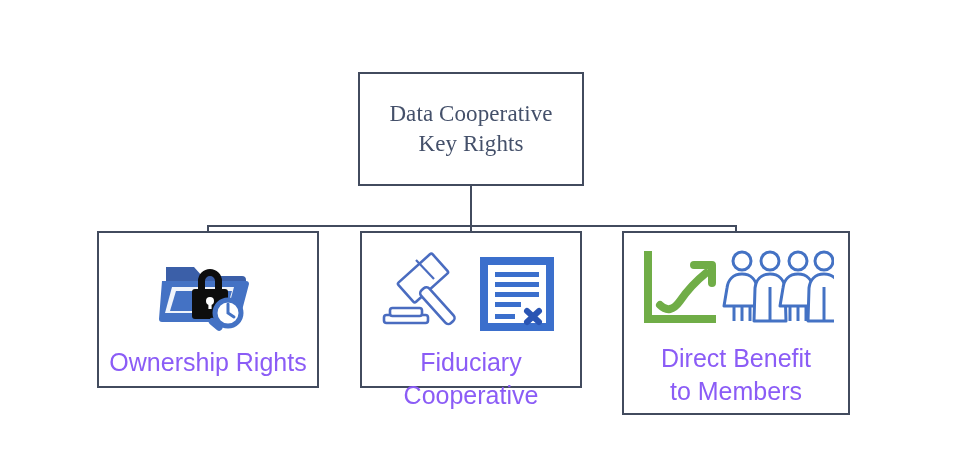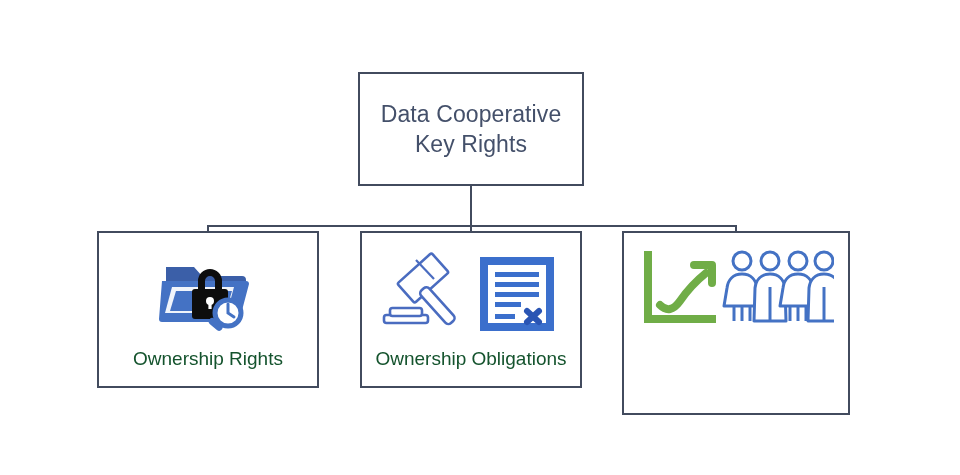--- a/index.html
+++ b/index.html
@@ -34,20 +34,21 @@
     left: 358px;
     top: 72px;
     width: 226px;
     height: 114px;
     border: 2px solid #424b5e;
     background: #ffffff;
     box-sizing: border-box;
     display: flex;
     align-items: center;
     justify-content: center;
+    font-family: Liberation Serif, serif;
   }
   .root-title {
     color: #44506a;
     font-size: 23px;
     line-height: 1.32;
     text-align: center;
     letter-spacing: .1px;
   }
 
   
@@ -63,22 +64,22 @@
     right: 0;
     display: flex;
     align-items: center;
     justify-content: center;
   }
   .card-label {
     position: absolute;
     left: 0;
     right: 0;
     text-align: center;
-    color: #14532d;
-    font-size: 19px;
+    color: #8b5cf6;
+    font-size: 25px;
     line-height: 1.32;
   }
 
   #card-0 { left: 97px;  top: 231px; width: 222px; height: 157px; }
   #card-0 .card-icon  { top: 18px; height: 86px; }
   #card-0 .card-label { top: 113px; }
 
   #card-1 { left: 360px; top: 231px; width: 222px; height: 157px; }
   #card-1 .card-icon  { top: 18px; height: 86px; }
   #card-1 .card-label { top: 113px; }
@@ -162,21 +163,21 @@
           <rect x="119" y="63" width="20" height="5" fill="#3B6FCC"></rect>
 
           <g stroke="#2a55b4" stroke-width="6" stroke-linecap="round">
             <line x1="151" y1="60" x2="163" y2="71"></line>
             <line x1="163" y1="60" x2="151" y2="71"></line>
           </g>
         </g>
       </svg>
     </div>
     <div class="card-label">
-      <div>Ownership Obligations</div>
+      <div>Fiduciary Cooperative</div>
     </div>
   </div>
 
   <div class="card" id="card-2">
     <div class="card-icon">
       <svg width="196" height="86" viewBox="0 0 196 86">
         <g stroke="#70AD47" fill="none">
 
           <path d="M10 8 V72 H74" stroke-width="8" stroke-linecap="square"></path>
 
@@ -201,15 +202,19 @@
           <line x1="152" y1="59" x2="152" y2="74"></line>
           <line x1="160" y1="59" x2="160" y2="74"></line>
           <line x1="168" y1="59" x2="168" y2="74"></line>
 
           <circle cx="186" cy="14" r="9"></circle>
           <path d="M186 27 c-9 0 -14 6 -15 14 l-1 33 h32 l-1 -33 c-1 -8 -6 -14 -15 -14 z"></path>
           <line x1="186" y1="40" x2="186" y2="74"></line>
         </g>
       </svg>
     </div>
+    <div class="card-label">
+      <div>Direct Benefit</div>
+      <div>to Members</div>
+    </div>
   </div>
 
 </div>
 
 </body></html>

